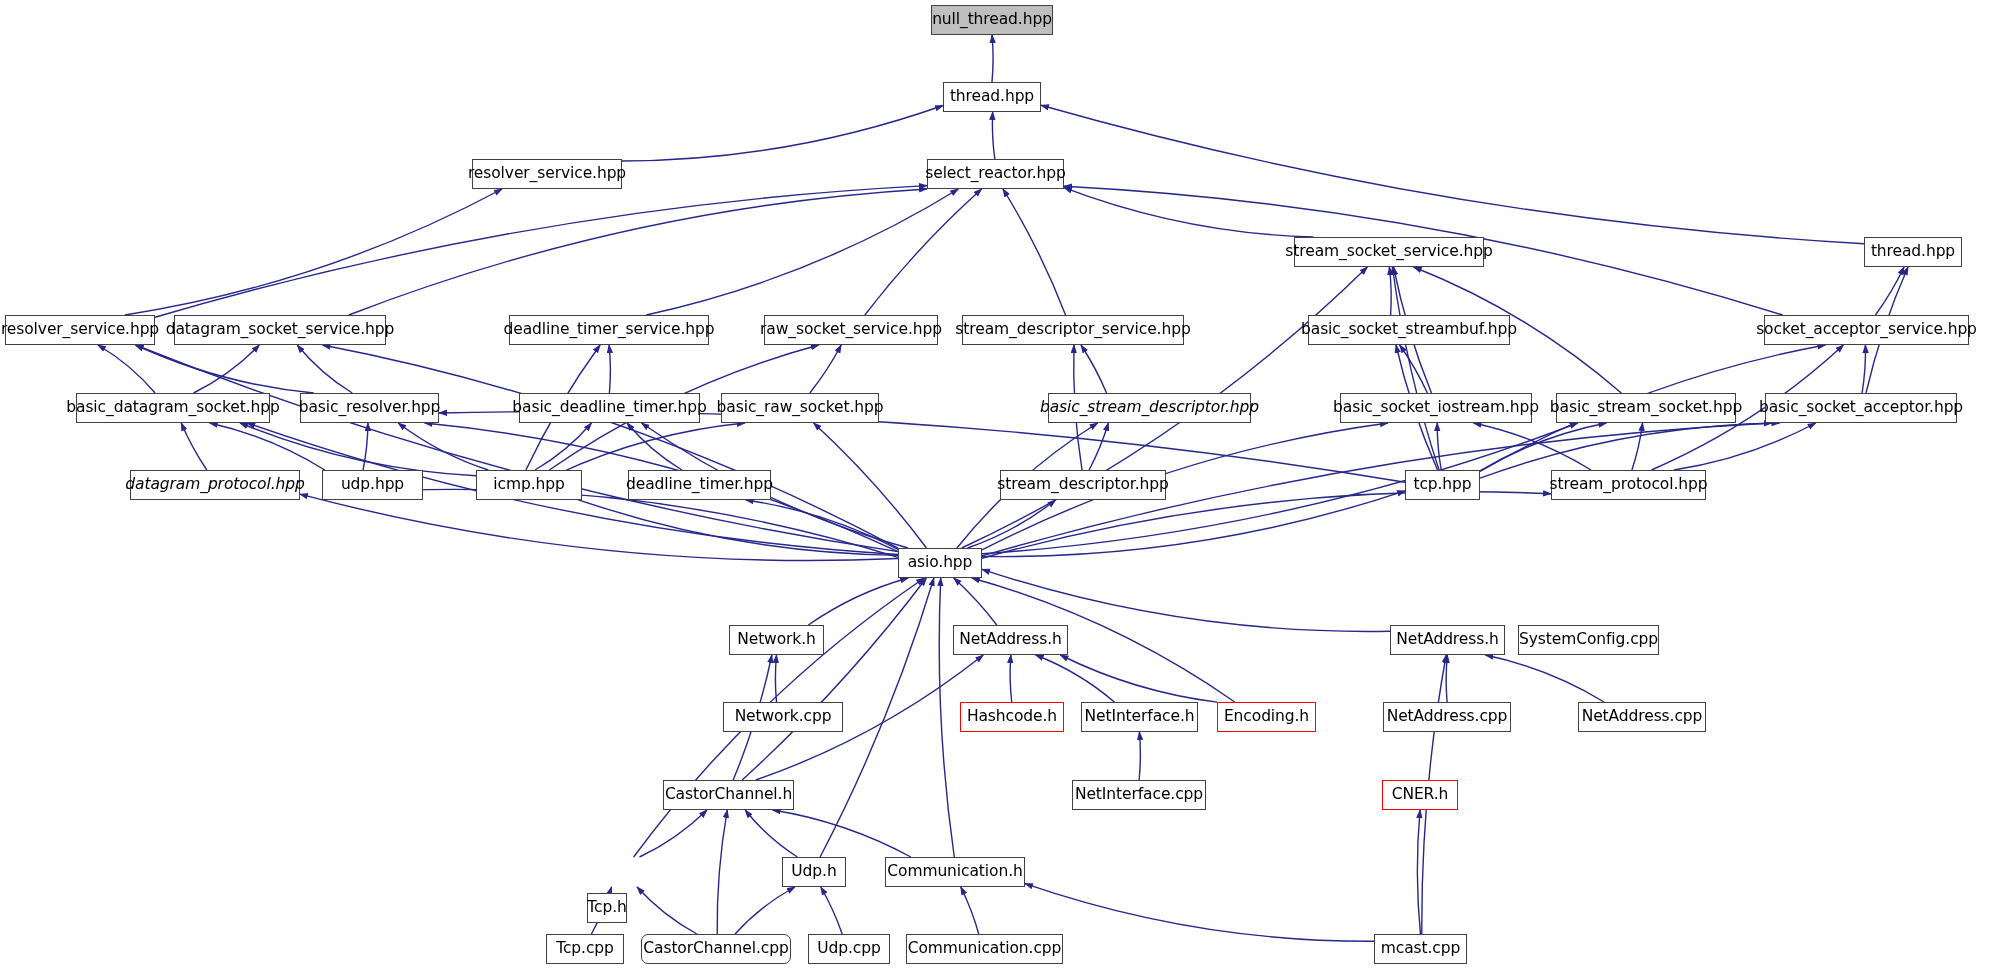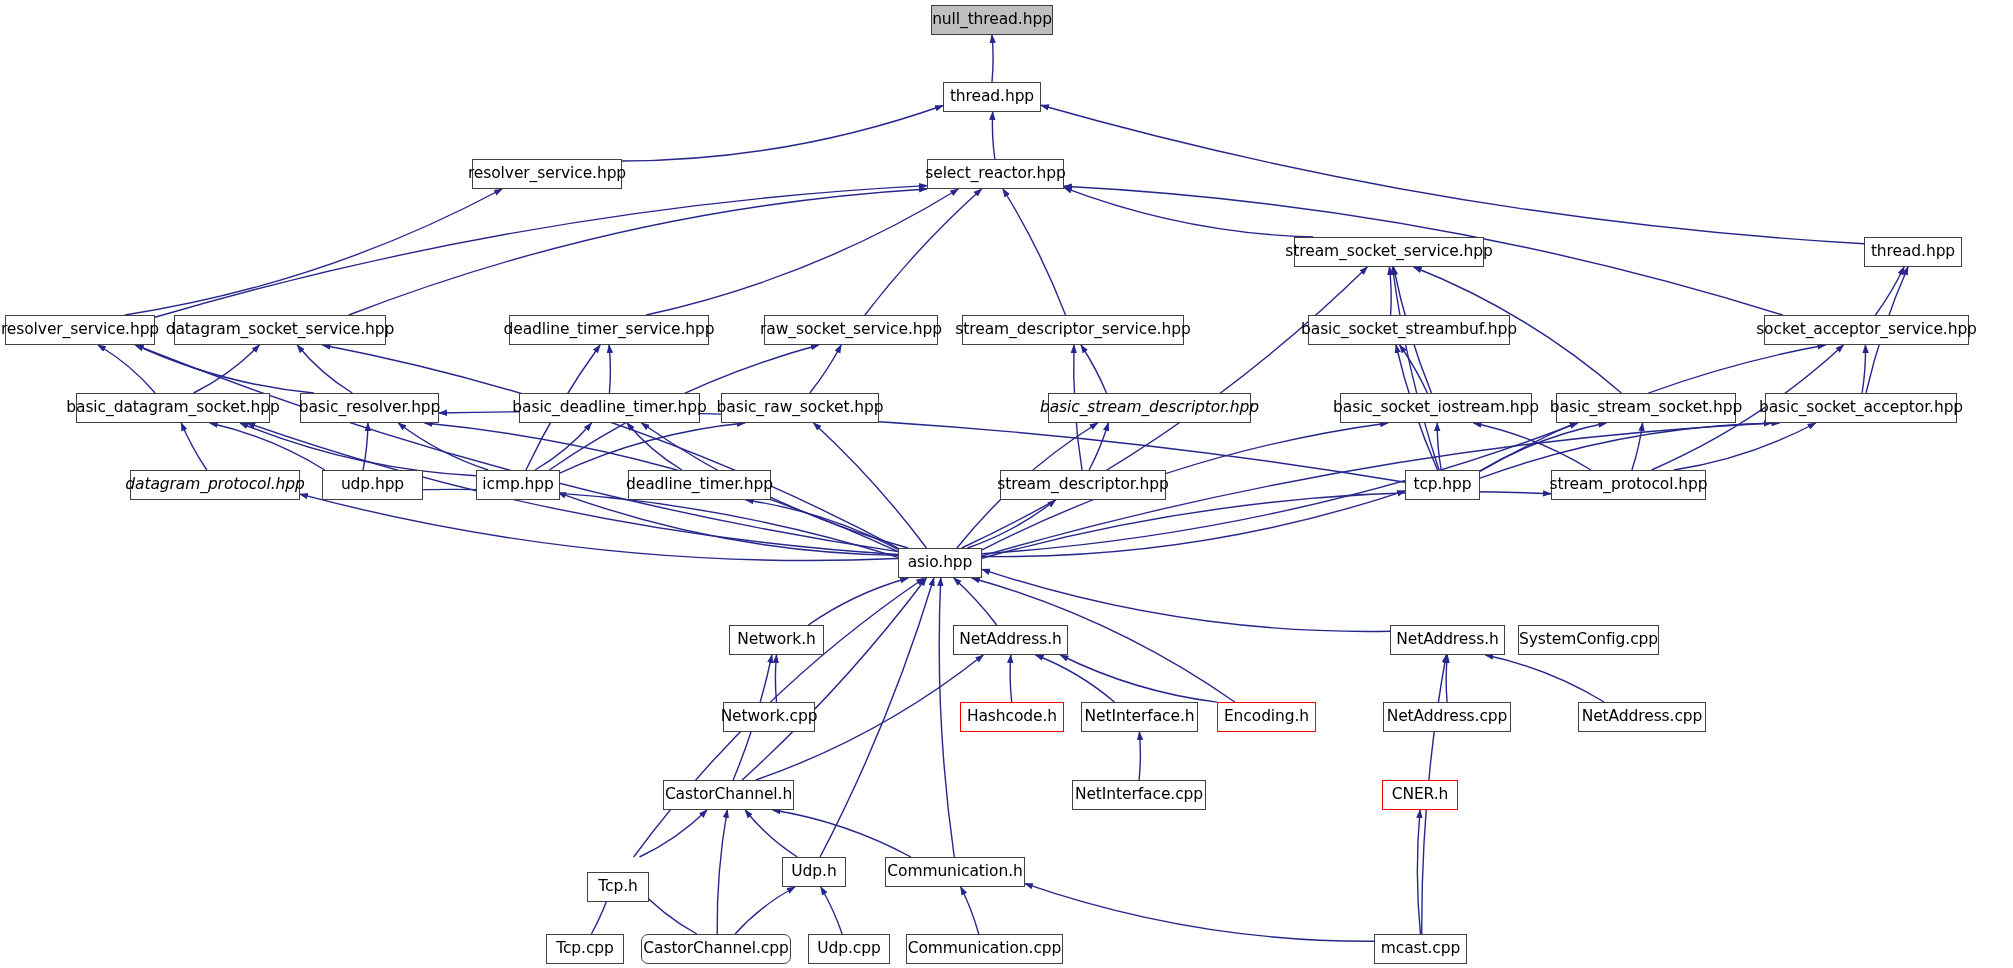--- a/index.html
+++ b/index.html
@@ -182,40 +182,40 @@
       <div class="node" style="left: 76px; top: 393px; width: 194px;">basic_datagram_socket.hpp</div>
       <div class="node" style="left: 300px; top: 393px; width: 139px;">basic_resolver.hpp</div>
       <div class="node" style="left: 519px; top: 393px; width: 181px;">basic_deadline_timer.hpp</div>
       <div class="node" style="left: 721px; top: 393px; width: 158px;">basic_raw_socket.hpp</div>
       <div class="node" style="left: 1048px; top: 393px; width: 203px; font-style: italic;">basic_stream_descriptor.hpp</div>
       <div class="node" style="left: 1340px; top: 393px; width: 192px; text-align: center;">basic_socket_iostream.hpp</div>
       <div class="node" style="left: 1556px; top: 393px; width: 180px;">basic_stream_socket.hpp</div>
       <div class="node" style="left: 1765px; top: 393px; width: 192px;">basic_socket_acceptor.hpp</div>
       <div class="node" style="left: 130px; top: 470px; width: 170px; font-style: italic;">datagram_protocol.hpp</div>
       <div class="node" style="left: 322px; top: 470px; width: 101px;">udp.hpp</div>
-      <div class="node" style="left: 476px; top: 470px; width: 84px;">icmp.hpp</div>
+      <div class="node" style="left: 476px; top: 470px; width: 106px;">icmp.hpp</div>
       <div class="node" style="left: 628px; top: 470px; width: 143px;">deadline_timer.hpp</div>
       <div class="node" style="left: 1000px; top: 470px; width: 166px;">stream_descriptor.hpp</div>
       <div class="node" style="left: 1405px; top: 470px; width: 75px;">tcp.hpp</div>
       <div class="node" style="left: 1551px; top: 470px; width: 155px;">stream_protocol.hpp</div>
       <div class="node" style="left: 898px; top: 548px; width: 84px;">asio.hpp</div>
       <div class="node" style="left: 729px; top: 625px; width: 95px;">Network.h</div>
       <div class="node" style="left: 953px; top: 625px; width: 115px;">NetAddress.h</div>
       <div class="node" style="left: 1390px; top: 625px; width: 115px;">NetAddress.h</div>
       <div class="node" style="left: 1518px; top: 625px; width: 141px;">SystemConfig.cpp</div>
-      <div class="node" style="left: 723px; top: 702px; width: 92px;">Network.cpp</div>
+      <div class="node" style="left: 723px; top: 702px; width: 120px;">Network.cpp</div>
       <div class="node missing" style="left: 960px; top: 702px; width: 104px;">Hashcode.h</div>
       <div class="node" style="left: 1081px; top: 702px; width: 117px;">NetInterface.h</div>
       <div class="node missing" style="left: 1217px; top: 702px; width: 99px;">Encoding.h</div>
       <div class="node" style="left: 1383px; top: 702px; width: 128px;">NetAddress.cpp</div>
       <div class="node" style="left: 1578px; top: 702px; width: 128px;">NetAddress.cpp</div>
       <div class="node" style="left: 1072px; top: 780px; width: 134px;">NetInterface.cpp</div>
       <div class="node" style="left: 663px; top: 780px; width: 131px;">CastorChannel.h</div>
       <div class="node missing" style="left: 1382px; top: 780px; width: 76px;">CNER.h</div>
-      <div class="node" style="left: 587px; top: 872px; width: 62px;">Tcp.h</div>
+      <div class="node" style="left: 587px; top: 893px; width: 40px;">Tcp.h</div>
       <div class="node" style="left: 782px; top: 857px; width: 64px;">Udp.h</div>
       <div class="node" style="left: 885px; top: 857px; width: 140px;">Communication.h</div>
       <div class="node" style="left: 546px; top: 934px; width: 78px;">Tcp.cpp</div>
       <div class="node" style="left: 641px; top: 934px; width: 150px; border-radius: 7px;">CastorChannel.cpp</div>
       <div class="node" style="left: 808px; top: 934px; width: 82px;">Udp.cpp</div>
       <div class="node" style="left: 906px; top: 934px; width: 157px;">Communication.cpp</div>
       <div class="node" style="left: 1374px; top: 934px; width: 93px;">mcast.cpp</div>
     </div>
 </div>
 

